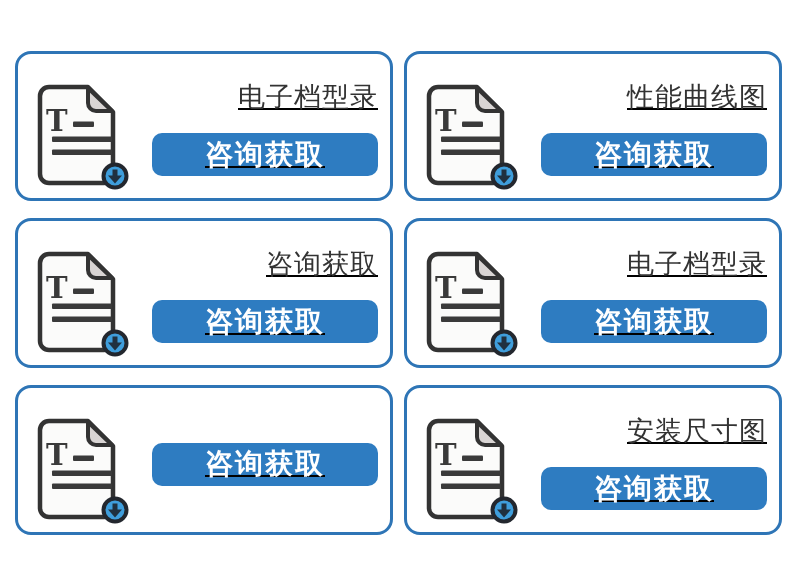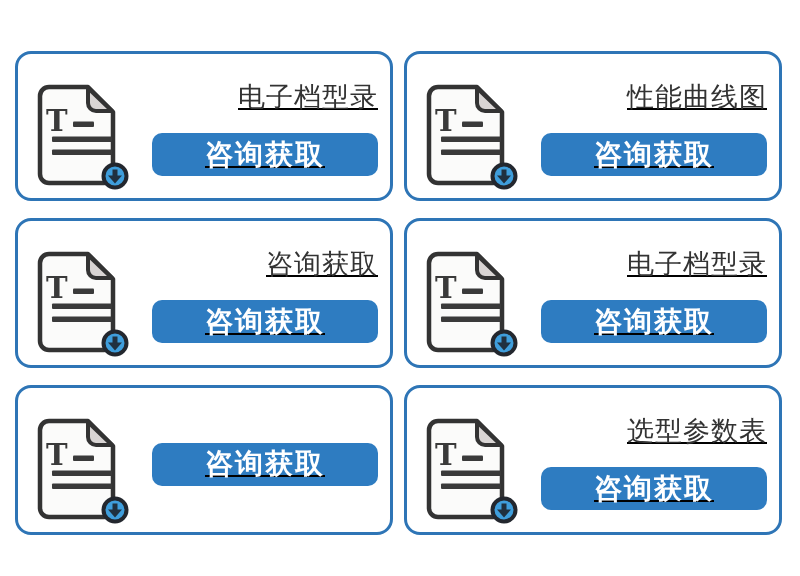--- a/index.html
+++ b/index.html
@@ -179,19 +179,19 @@
       <path class="doc-page" d="M12 3 H51 L76 28 V90 a9 9 0 0 1 -9 9 H12 a9 9 0 0 1 -9 -9 V12 a9 9 0 0 1 9 -9 Z"></path>
       <path class="doc-fold" d="M51 4 V19 a8 8 0 0 0 8 8 H75 Z"></path>
       <text class="doc-t" x="9" y="47">T</text>
       <rect class="doc-line" x="36" y="37.5" width="21" height="5.5" rx="1"></rect>
       <rect class="doc-line" x="15" y="52.5" width="60" height="5.5" rx="1"></rect>
       <rect class="doc-line" x="15" y="65.5" width="60" height="5.5" rx="1"></rect>
       <circle class="badge-ring" cx="78" cy="92" r="11.5"></circle>
       <path class="badge-arrow" d="M75.5 85.5 h5 v6 h4.5 l-7 8 -7 -8 h4.5 Z"></path>
     </svg>
     <div class="card-content">
-      <div class="card-title">选型参数表</div>
+      <div class="card-title">安装尺寸图</div>
       <div class="consult-button">
         <span>咨询获取</span>
       </div>
     </div>
   </div>
 </div>
 
 </body></html>

